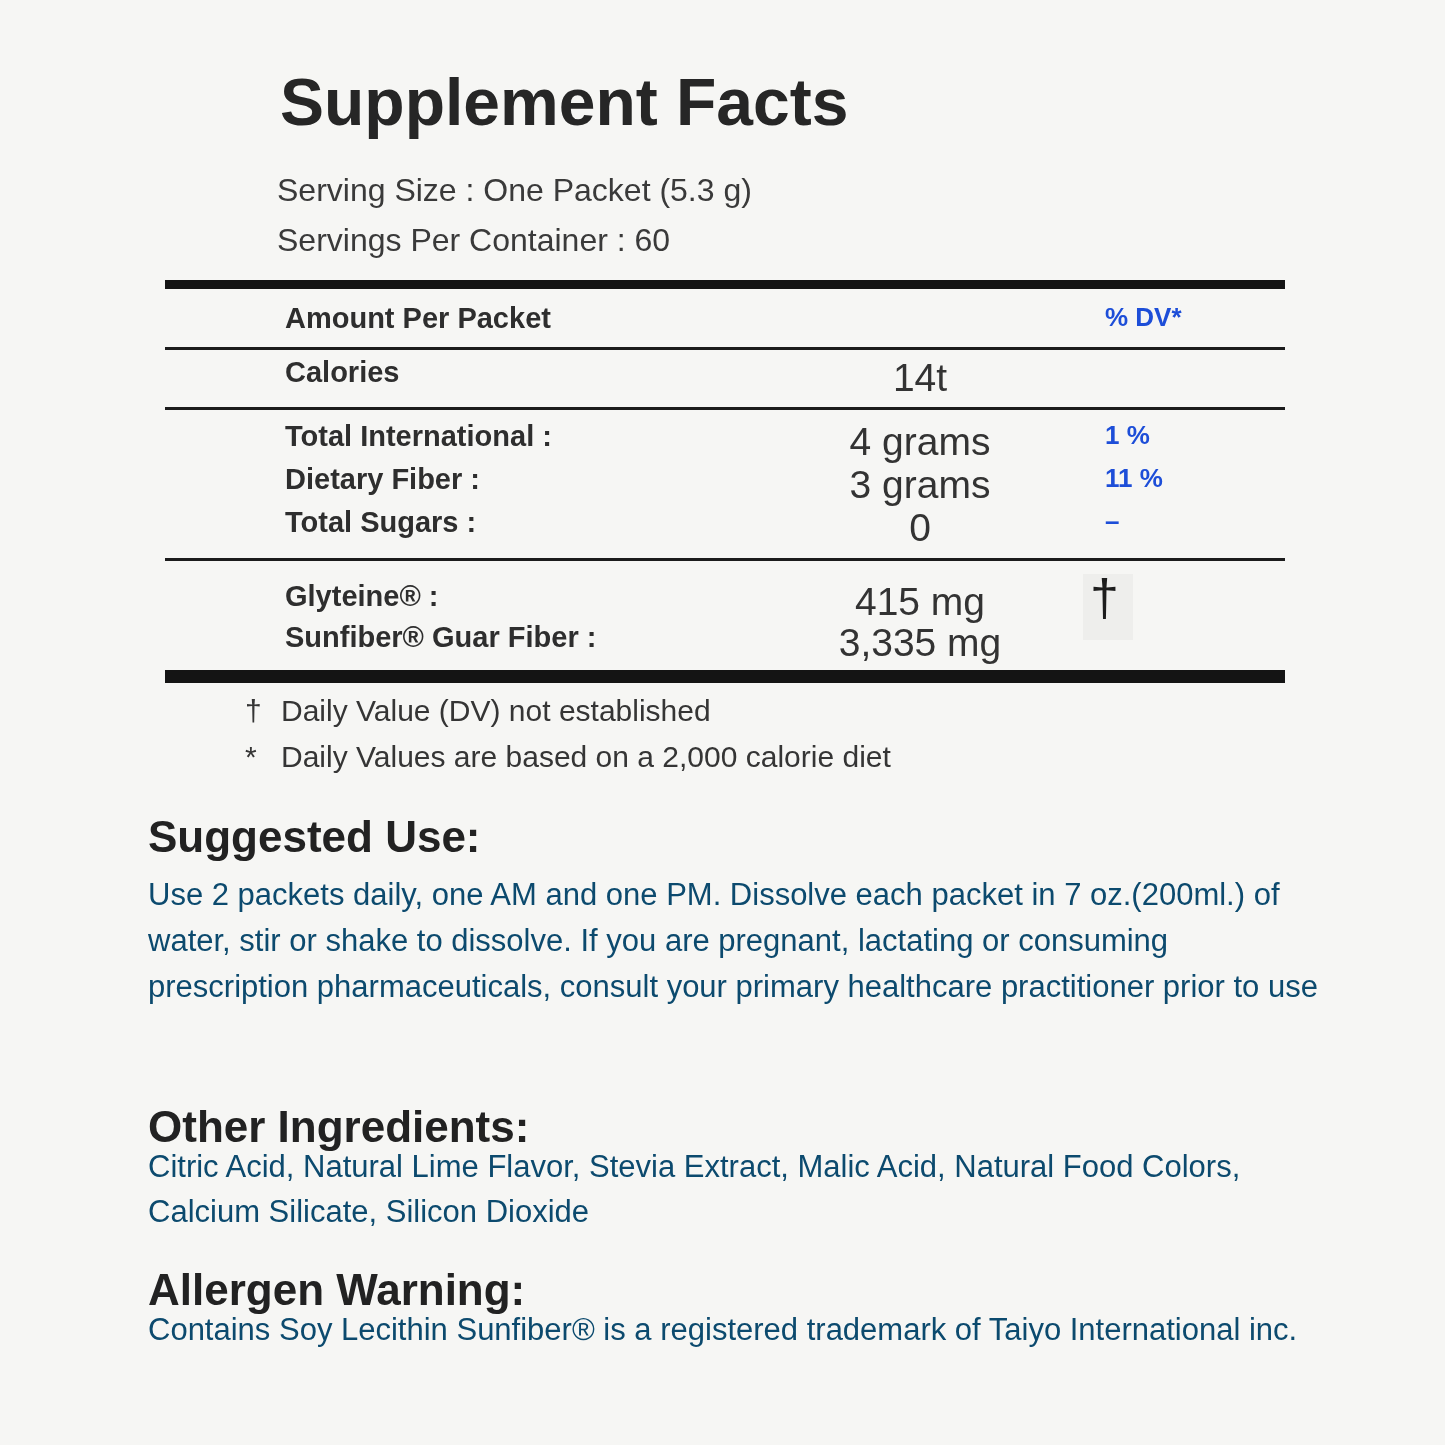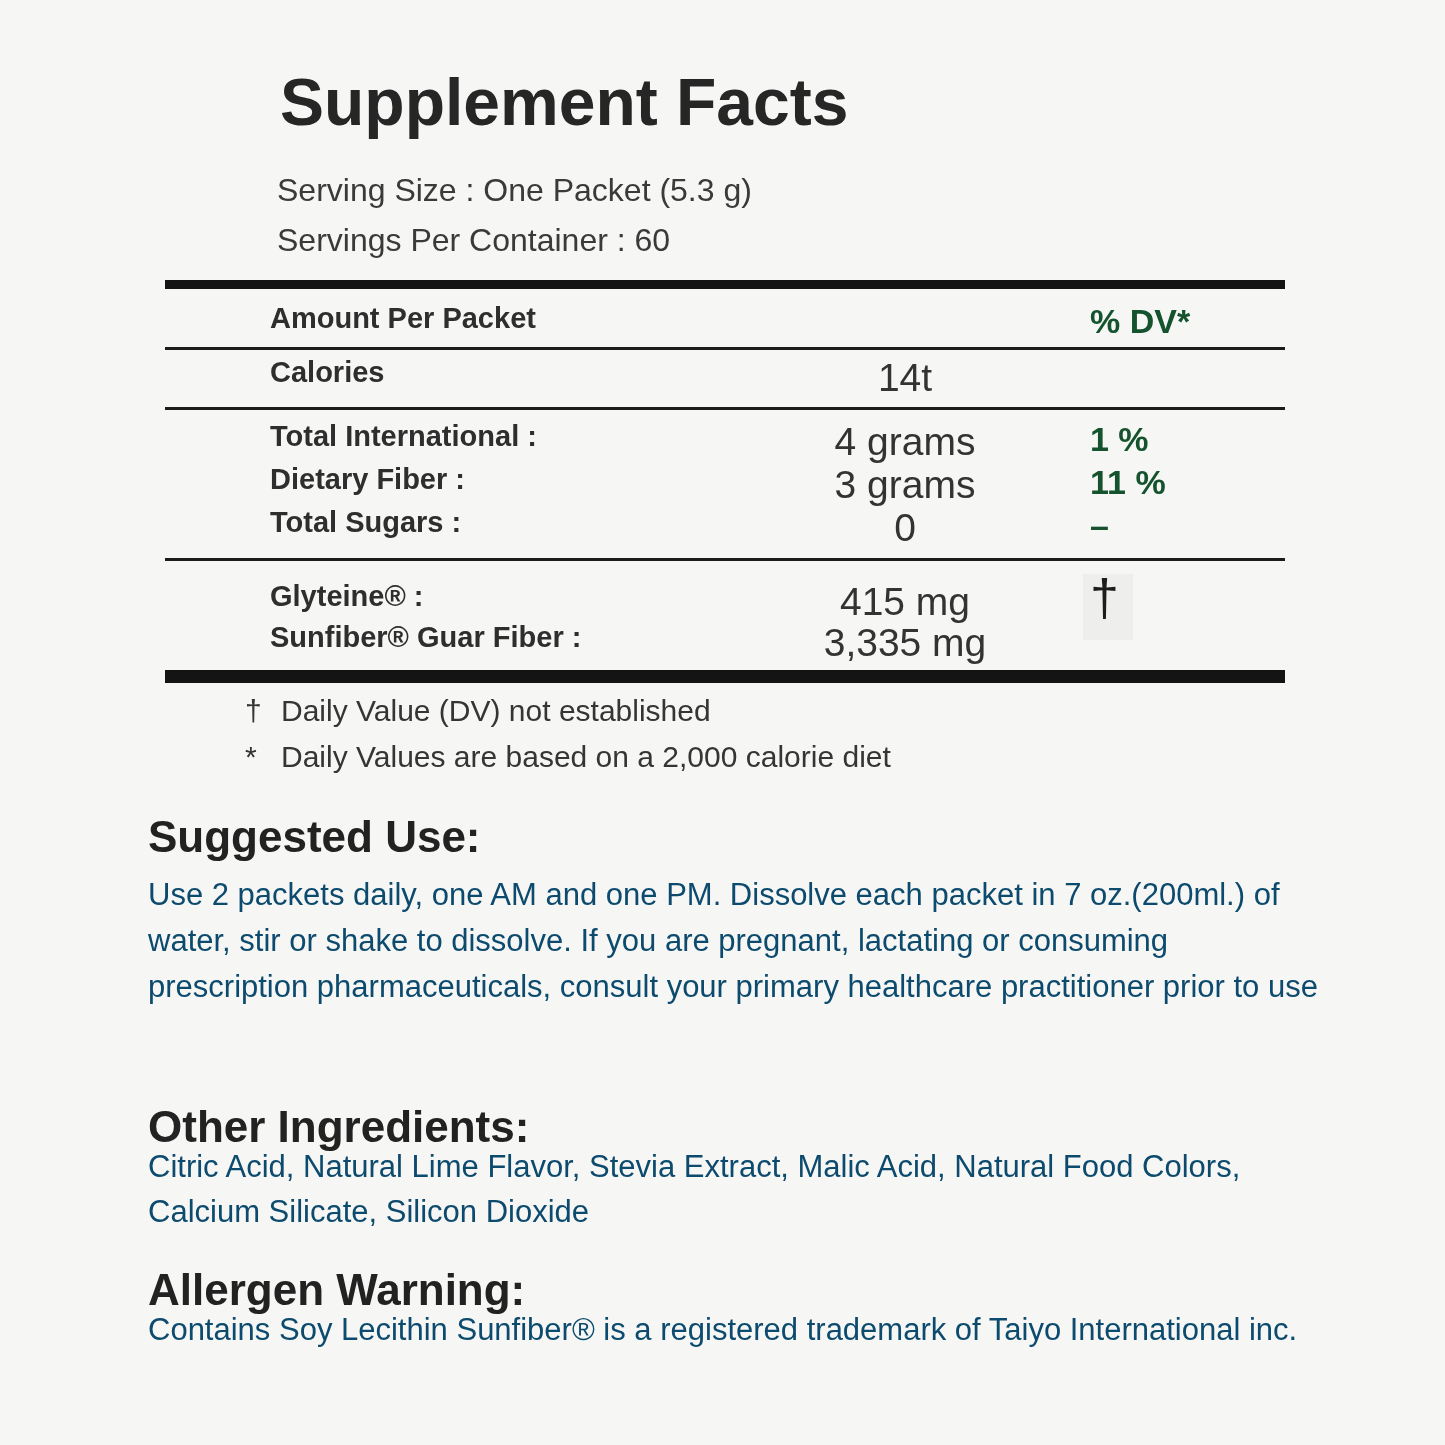--- a/index.html
+++ b/index.html
@@ -56,21 +56,21 @@
     position: absolute;
     left: 0;
     width: 100%;
     height: 3px;
     background: #1c1c1c;
   }
   .rule-1 { top: 67px; }
   .rule-2 { top: 127px; }
   .rule-3 { top: 278px; }
 
-  .t-row { position: absolute; left: 0; width: 100%; height: 40px; }
+  .t-row { position: absolute; left: 15px; width: 100%; height: 40px; }
   .row-header   { top: 22px; }
   .row-calories { top: 76px; }
   .row-nutr-0   { top: 140px; }
   .row-nutr-1   { top: 183px; }
   .row-nutr-2   { top: 226px; }
   .row-supp-0   { top: 300px; }
   .row-supp-1   { top: 341px; }
 
   .col-name {
     position: absolute;
@@ -86,23 +86,23 @@
     width: 320px;
     text-align: center;
     font-size: 39px;
     font-weight: 500;
     color: #333333;
     white-space: nowrap;
   }
   .col-dv {
     position: absolute;
     left: 925px;
-    font-size: 34px;
-    font-weight: bold;
-    color: #14532d;
+    font-size: 26px;
+    font-weight: bold;
+    color: #1d4ed8;
     white-space: nowrap;
   }
   .hdr { font-weight: bold; }
 
   .dagger-box {
     position: absolute;
     left: 918px;
     top: 294px;
     width: 50px;
     height: 66px;

